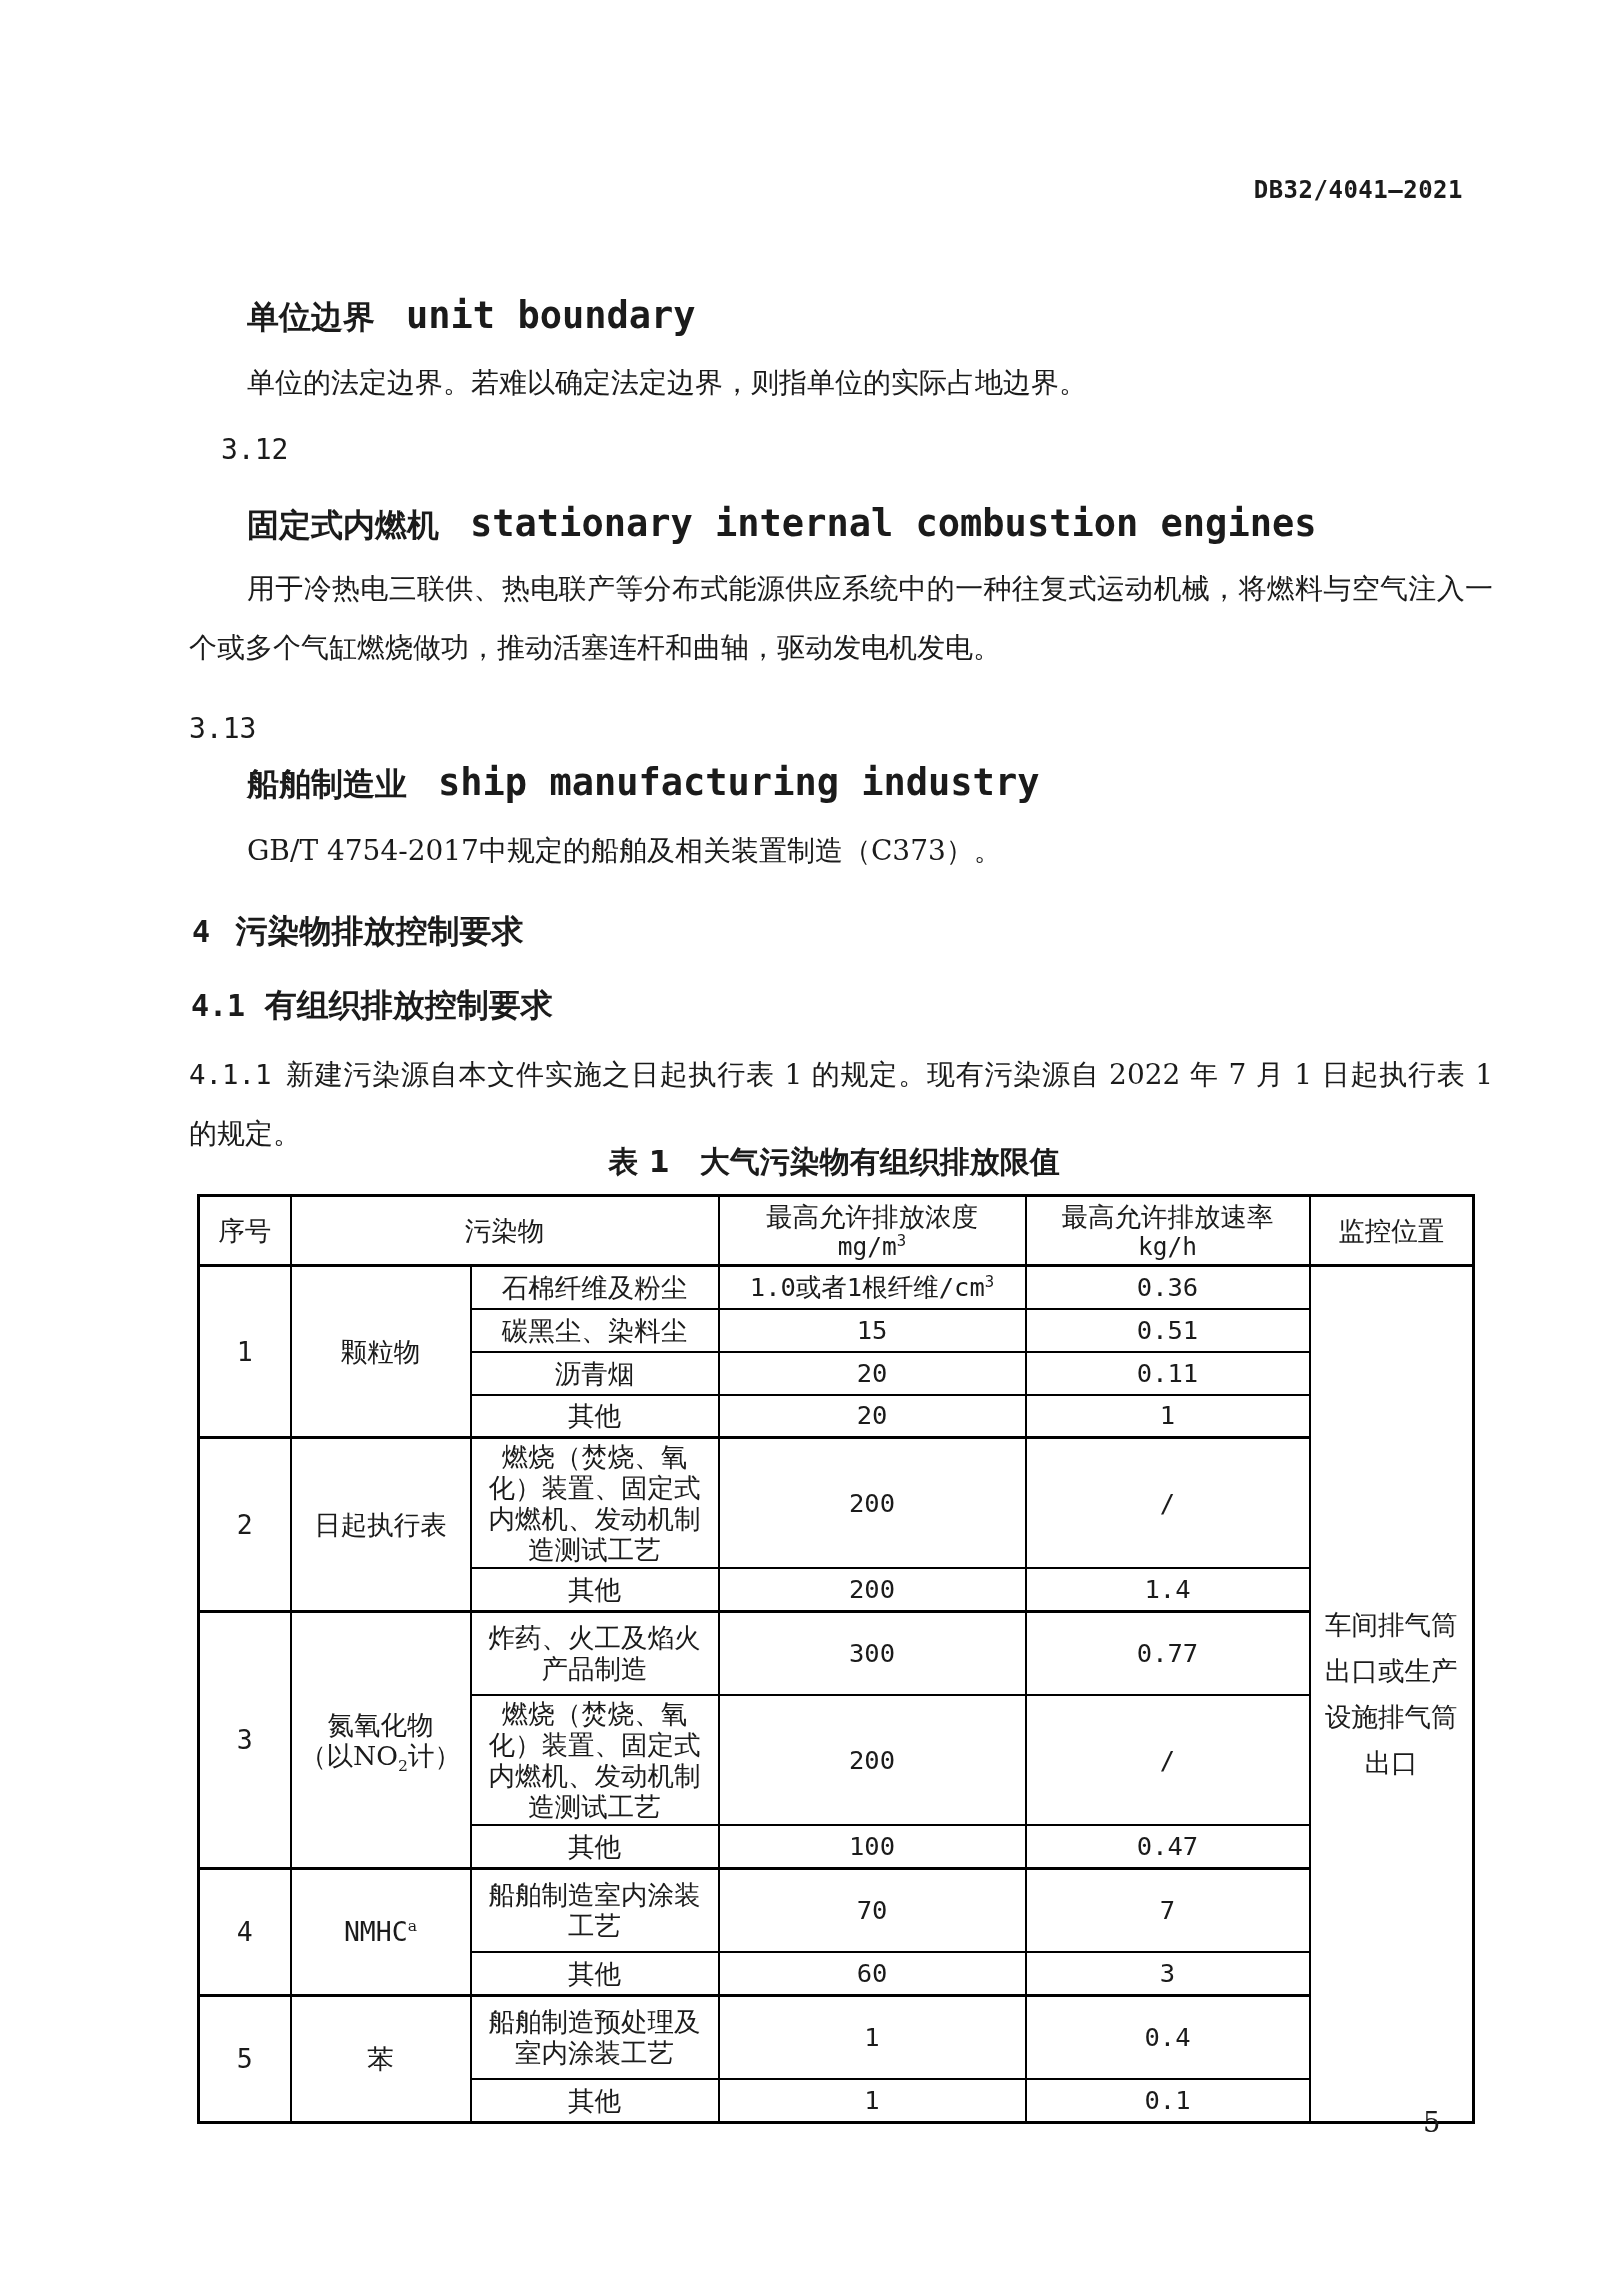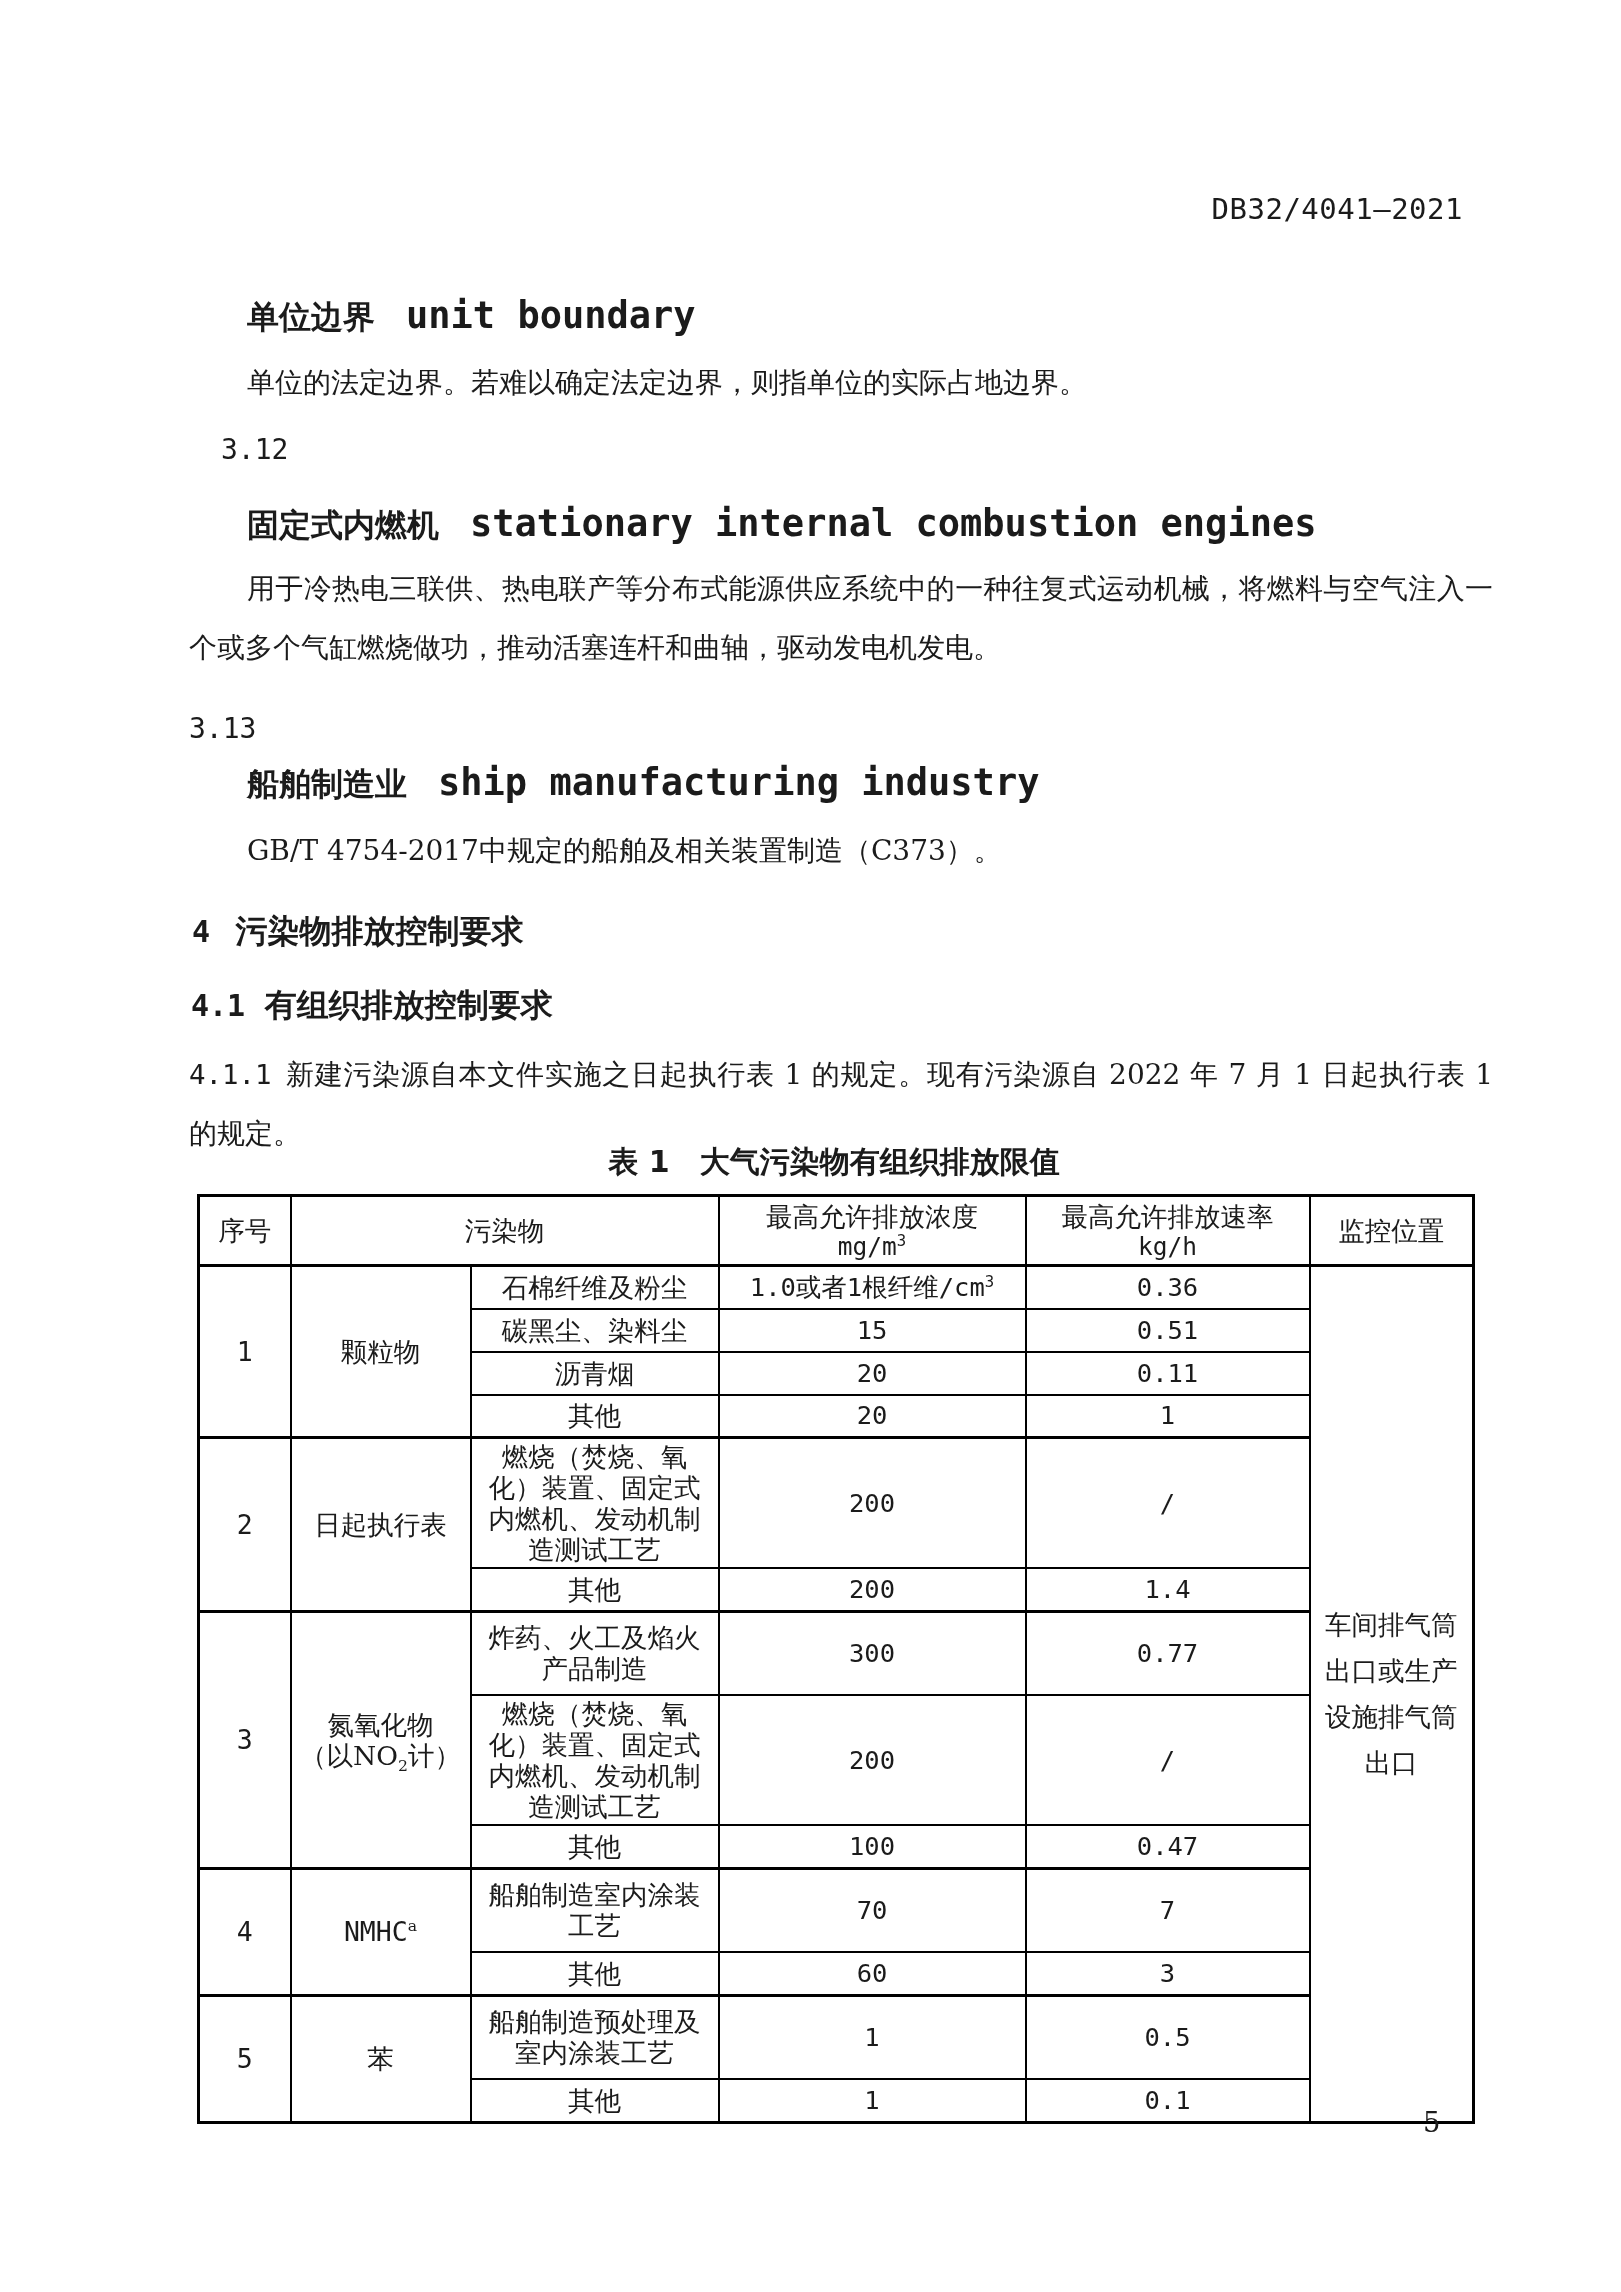--- a/index.html
+++ b/index.html
@@ -9,23 +9,23 @@
     margin:0 auto;
     background:#ffffff;
     color:#1b1b1b;
     font-family:"DejaVu Serif","Liberation Serif",serif;
     overflow:hidden;
   }
   .abs { position:absolute; }
 
   
   .docnum {
-    top:192px; right:158px;
-    font-family:"DejaVu Sans Mono","Liberation Mono",monospace;
-    font-size:29px; font-weight:400; letter-spacing:0.5px;
+    top:176px; right:158px;
+    font-family:"DejaVu Sans Mono","Liberation Mono",monospace;
+    font-size:24px; font-weight:700; letter-spacing:0.5px;
     white-space:nowrap;
   }
 
   
   .term-h {
     font-family:"DejaVu Sans","Liberation Sans",sans-serif;
     font-weight:700; font-size:32px; white-space:nowrap;
   }
   .term-h .en {
     font-family:"DejaVu Sans Mono","Liberation Mono",monospace;
@@ -239,21 +239,21 @@
         <td>其他</td>
         <td class="val">60</td>
         <td class="val">3</td>
       </tr>
 
       <tr class="r2 grp">
         <td class="seq" rowspan="2">5</td>
         <td rowspan="2">苯</td>
         <td>船舶制造预处理及室内涂装工艺</td>
         <td class="val">1</td>
-        <td class="val">0.5</td>
+        <td class="val">0.4</td>
       </tr>
       <tr class="r1">
         <td>其他</td>
         <td class="val">1</td>
         <td class="val">0.1</td>
       </tr>
     </tbody>
   </table>
 
   <div class="abs pagenum">5</div>

